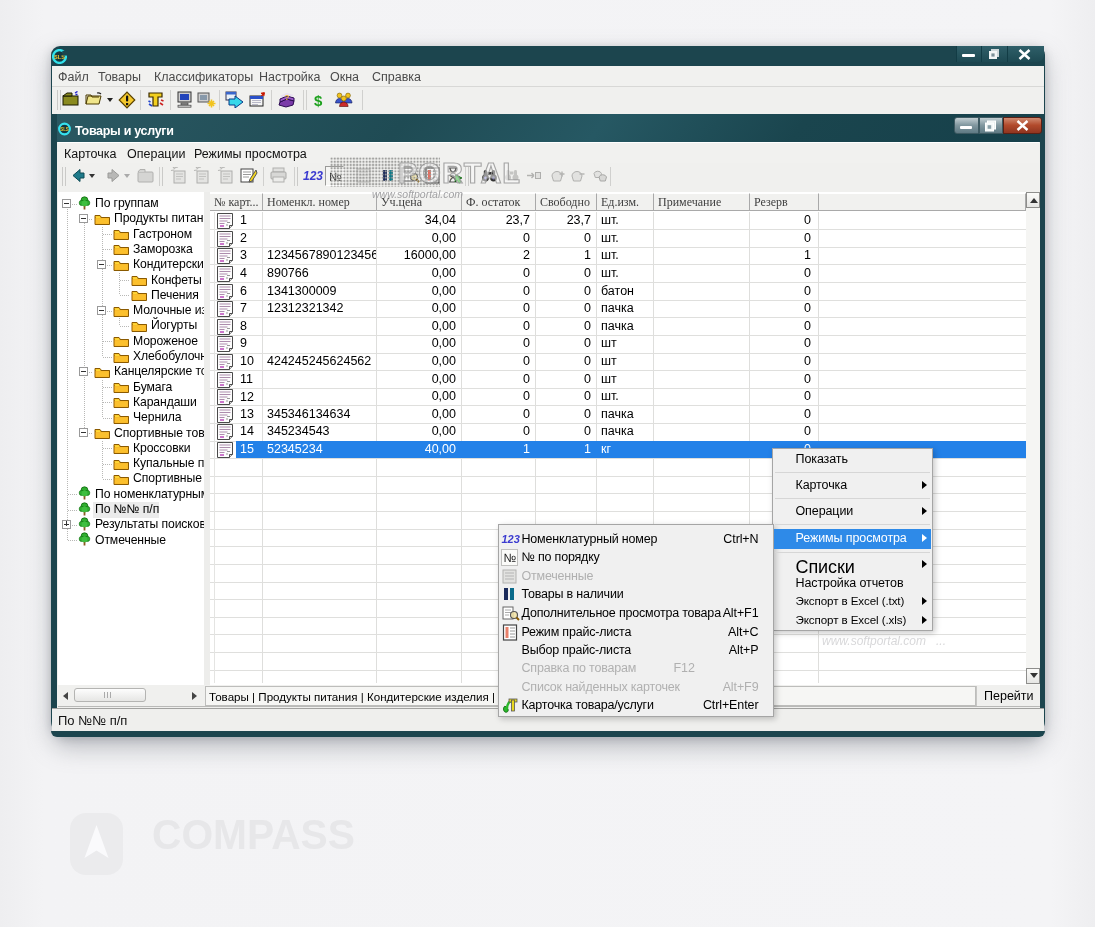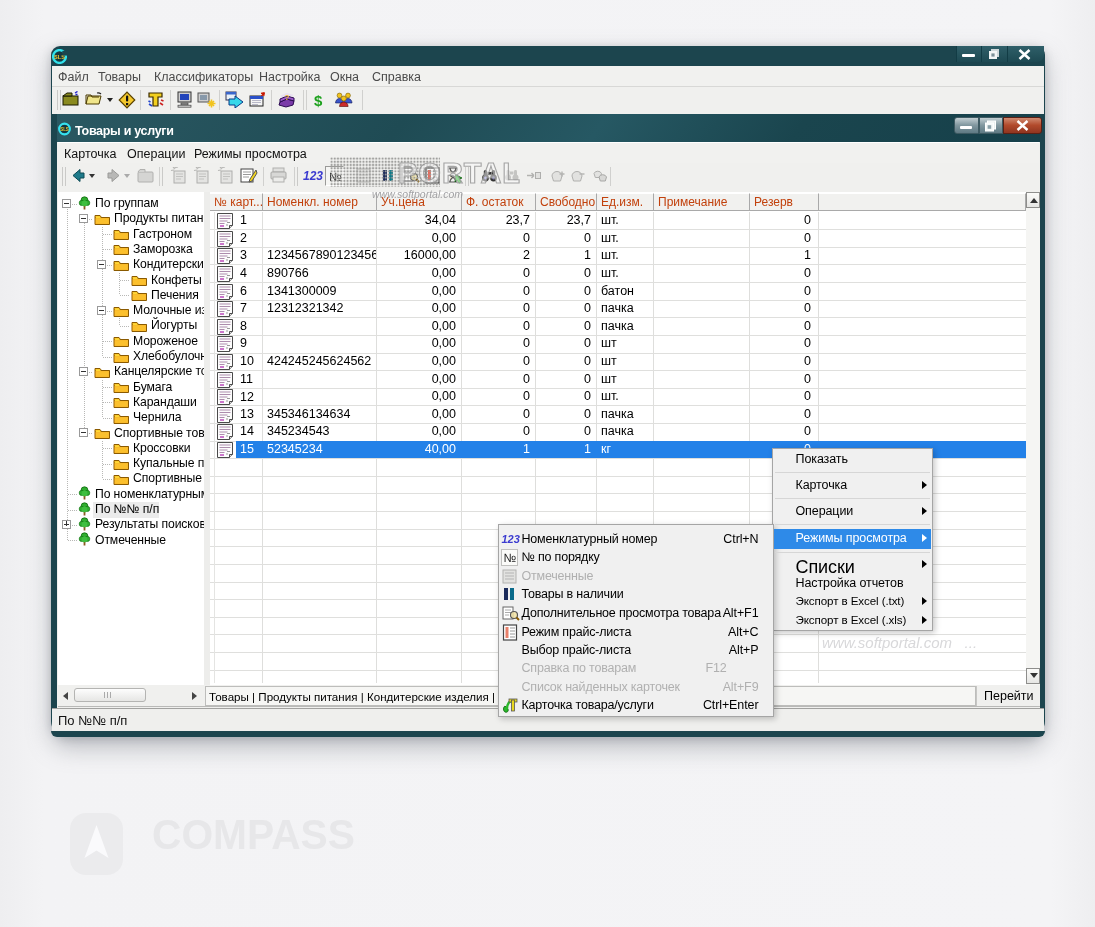--- a/index.html
+++ b/index.html
@@ -25,21 +25,21 @@
 .imenu { position:absolute; left:58px; top:142px; width:981px; height:21px; background:#f1f1ef; border-top:1px solid #fff; }
 .imenu span { position:absolute; top:4px; font-size:12.5px; color:#111; }
 .itb { position:absolute; left:58px; top:163px; width:981px; height:28px; background:#f0f0ee; }
 .tree { position:absolute; left:58px; top:192px; width:146px; height:493px; background:#fff; }
 .splitter { position:absolute; left:204px; top:192px; width:6px; height:493px; background:#ededeb; }
 .tbl { position:absolute; left:210px; top:192px; width:816px; height:493px; background:#fff; }
 .vscroll { position:absolute; left:1026px; top:192px; width:14px; height:493px; background:#f5f5f3; }
 .bstrip { position:absolute; left:58px; top:685px; width:982px; height:22px; background:#f0f0ee; }
 .titem { position:absolute; font-size:12.2px; letter-spacing:-0.1px; color:#000; white-space:nowrap; }
 .ebox { position:absolute; width:9px; height:9px; background:#fff; border:1px solid #999; z-index:3; }
-.th { position:absolute; top:193px; height:18px; background:#f1f1ef; border-right:1px solid #a9a9a9; border-bottom:1px solid #a9a9a9; border-top:1px solid #fff; font-size:12px; color:#c2410c; padding:1px 0 0 4px; white-space:nowrap; overflow:hidden; }
+.th { position:absolute; top:193px; height:18px; background:#f1f1ef; border-right:1px solid #a9a9a9; border-bottom:1px solid #a9a9a9; border-top:1px solid #fff; font-size:12px; color:#404040; padding:1px 0 0 4px; white-space:nowrap; overflow:hidden;font-family:Liberation Serif, serif; }
 .gridv { position:absolute; top:212px; width:1px; background:#dededc; }
 .gridh { position:absolute; left:210px; width:816px; height:1px; background:#dfdfdd; }
 .cell { position:absolute; font-size:12.5px; color:#000; white-space:nowrap; }
 .menu { position:absolute; background:#f0f0f0; border:1px solid #a5a5a5; box-shadow:2px 2px 6px rgba(0,0,0,.22); z-index:10; }
 .mi { position:absolute; font-size:12.5px; letter-spacing:-0.1px; color:#000; white-space:nowrap; z-index:11; }
 .mi.dis { color:#b0b0b0; }
 .msep { position:absolute; height:1px; background:#d6d6d6; z-index:11; }
 .wmurl { position:absolute; font-style:italic; font-size:10.5px; color:#a2a2a4; z-index:6; }
 .cp-box { position:absolute; left:70px; top:813px; width:53px; height:62px; background:#ebebed; border-radius:16px; }
 .cp-text { position:absolute; left:152px; top:811px; font-size:42px; font-weight:bold; color:#e7e7e9; letter-spacing:0px; transform:scaleX(.97); transform-origin:left; }
@@ -281,21 +281,21 @@
 <path d="M9.5 5 h5" stroke="#b4b4b2" stroke-width="1.4"></path>
     </svg>
 <svg style="position:absolute;left:592px;top:169px;z-index:2" width="17" height="14" viewBox="0 0 17 14">
       <path d="M2 4.5 a4 3.5 0 0 1 7.5 0 l-1.2 4 h-5 Z" fill="#e2e2e0" stroke="#b0b0ae" stroke-width="1"></path>
 <path d="M7 8 a4 3.5 0 0 1 7.5 0 l-1.2 4 h-5 Z" fill="#d8d8d6" stroke="#a8a8a6" stroke-width="1"></path>
     </svg>
 <div class="tb-sep" style="left:610px;top:167px;height:19px;"></div>
 <div style="position:absolute;left:330px;top:157px;width:110px;height:30px;z-index:6;background-image:radial-gradient(#9c9c9a 1.15px, transparent 1.3px);background-size:3.2px 3.2px;opacity:.95;"></div>
 <div style="position:absolute;left:398px;top:157px;font-size:29px;font-weight:bold;color:rgba(250,250,250,.5);-webkit-text-stroke:1.1px rgba(145,145,145,.8);letter-spacing:1px;z-index:6;font-family:'Liberation Sans';">PORTAL</div>
 <div class="wmurl" style="left:372px;top:188px;">www.softportal.com</div>
-<div style="position:absolute;left:822px;top:634px;font-style:italic;font-size:15px;color:#d8d8da;z-index:3">www.softportal.com&nbsp;&nbsp;&nbsp;...</div>
+<div style="position:absolute;left:822px;top:634px;font-style:italic;font-size:12px;color:#d8d8da;z-index:3">www.softportal.com&nbsp;&nbsp;&nbsp;...</div>
 <div class="tree" style="overflow:hidden;">
 <div style="position:absolute;left:8.5px;top:16.5px;width:1px;height:331.6px;background-image:linear-gradient(#b8b8b6 1px, transparent 1px);background-size:1px 2px;"></div>
 <div style="position:absolute;left:26.0px;top:26.8px;width:1px;height:214.2px;background-image:linear-gradient(#b8b8b6 1px, transparent 1px);background-size:1px 2px;"></div>
 <div style="position:absolute;left:43.5px;top:35.1px;width:1px;height:129.4px;background-image:linear-gradient(#b8b8b6 1px, transparent 1px);background-size:1px 2px;"></div>
 <div style="position:absolute;left:61.0px;top:81.0px;width:1px;height:22.3px;background-image:linear-gradient(#b8b8b6 1px, transparent 1px);background-size:1px 2px;"></div>
 <div style="position:absolute;left:61.0px;top:123.6px;width:1px;height:10.3px;background-image:linear-gradient(#b8b8b6 1px, transparent 1px);background-size:1px 2px;"></div>
 <div style="position:absolute;left:43.5px;top:188.1px;width:1px;height:37.6px;background-image:linear-gradient(#b8b8b6 1px, transparent 1px);background-size:1px 2px;"></div>
 <div style="position:absolute;left:43.5px;top:249.3px;width:1px;height:37.6px;background-image:linear-gradient(#b8b8b6 1px, transparent 1px);background-size:1px 2px;"></div>
 <div style="position:absolute;left:9.5px;top:11.5px;width:9.5px;height:1px;background-image:linear-gradient(90deg,#b8b8b6 1px, transparent 1px);background-size:2px 1px;"></div>
 <div class="ebox" style="left:3.5px;top:6.5px;"></div>
@@ -805,21 +805,21 @@
 <div class="mi" style="left:521.5px;top:624.7px;z-index:12;letter-spacing:-0.2px;">Режим прайс-листа</div>
 <div class="mi" style="left:673.5px;width:85px;text-align:right;top:624.7px;color:#000;z-index:12">Alt+C</div>
 <svg style="position:absolute;left:501.5px;top:623.7px;z-index:12" width="16" height="17" viewBox="0 0 16 17">
 <rect x="1.5" y="1" width="13" height="15" fill="#fff" stroke="#444" stroke-width="1.2"></rect>
 <rect x="3.5" y="3" width="3" height="11" fill="#e8806a"></rect>
 <path d="M8 4 h5 M8 7 h5 M8 10 h5 M8 13 h5" stroke="#999" stroke-width="1"></path>
     </svg>
 <div class="mi" style="left:521.5px;top:643.3px;z-index:12;letter-spacing:-0.2px;">Выбор прайс-листа</div>
 <div class="mi" style="left:673.5px;width:85px;text-align:right;top:643.3px;color:#000;z-index:12">Alt+P</div>
 <div class="mi dis" style="left:521.5px;top:661.1px;z-index:12;letter-spacing:-0.2px;">Справка по товарам</div>
-<div class="mi" style="left:673.5px;width:85px;text-align:center;top:661.1px;color:#b0b0b0;z-index:12">F12</div>
+<div class="mi" style="left:673.5px;width:85px;text-align:left;top:661.1px;color:#b0b0b0;z-index:12">F12</div>
 <div class="mi dis" style="left:521.5px;top:680.0px;z-index:12;letter-spacing:-0.2px;">Список найденных карточек</div>
 <div class="mi" style="left:673.5px;width:85px;text-align:right;top:680.0px;color:#b0b0b0;z-index:12">Alt+F9</div>
 <div class="mi" style="left:521.5px;top:698.2px;z-index:12;letter-spacing:-0.2px;">Карточка товара/услуги</div>
 <div class="mi" style="left:673.5px;width:85px;text-align:right;top:698.2px;color:#000;z-index:12">Ctrl+Enter</div>
 <svg style="position:absolute;left:501.5px;top:697.2px;z-index:12" width="17" height="17" viewBox="0 0 17 17">
 <path d="M3 9 c-2 1 -2 5 0 6 c2 1 4 -1 3 -3 Z" fill="#2ab82a" stroke="#0a5a0a" stroke-width=".8"></path>
 <path d="M5 12 C5 6 8 4 10 4" stroke="#2ab82a" stroke-width="2.4" fill="none"></path>
 <rect x="7" y="2" width="8" height="3" fill="#e8d820" stroke="#555" stroke-width=".8"></rect>
 <rect x="9.5" y="3" width="3" height="11" fill="#e8d820" stroke="#555" stroke-width=".8"></rect>
     </svg>

